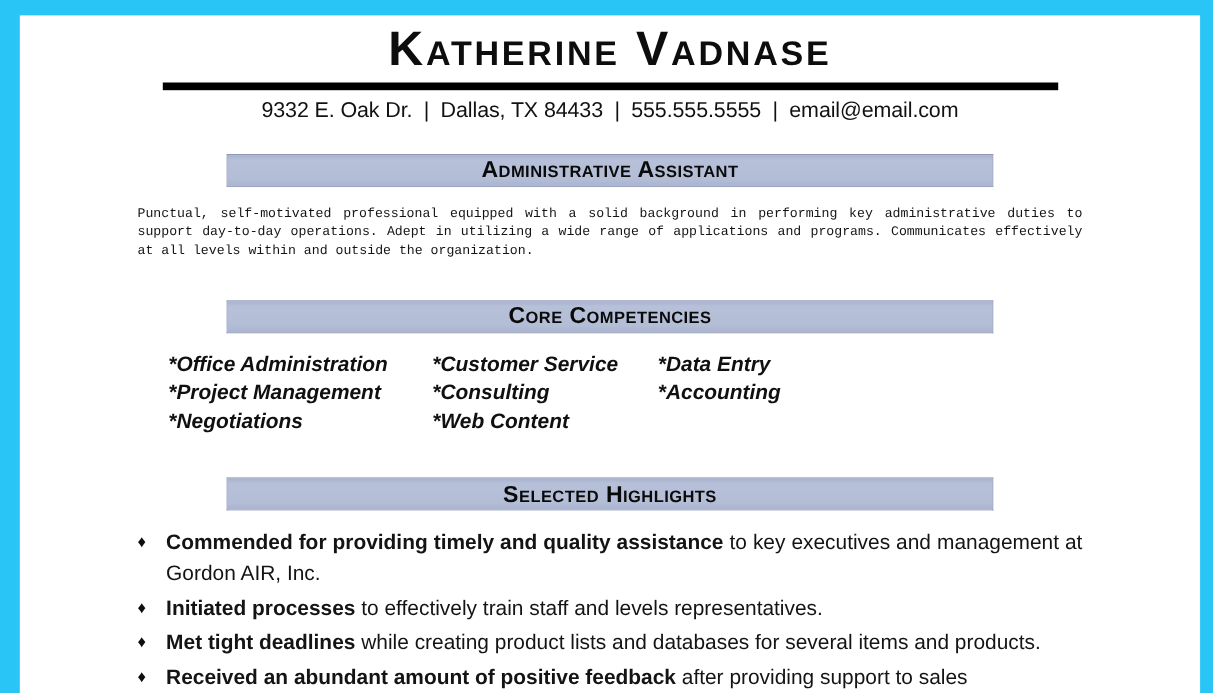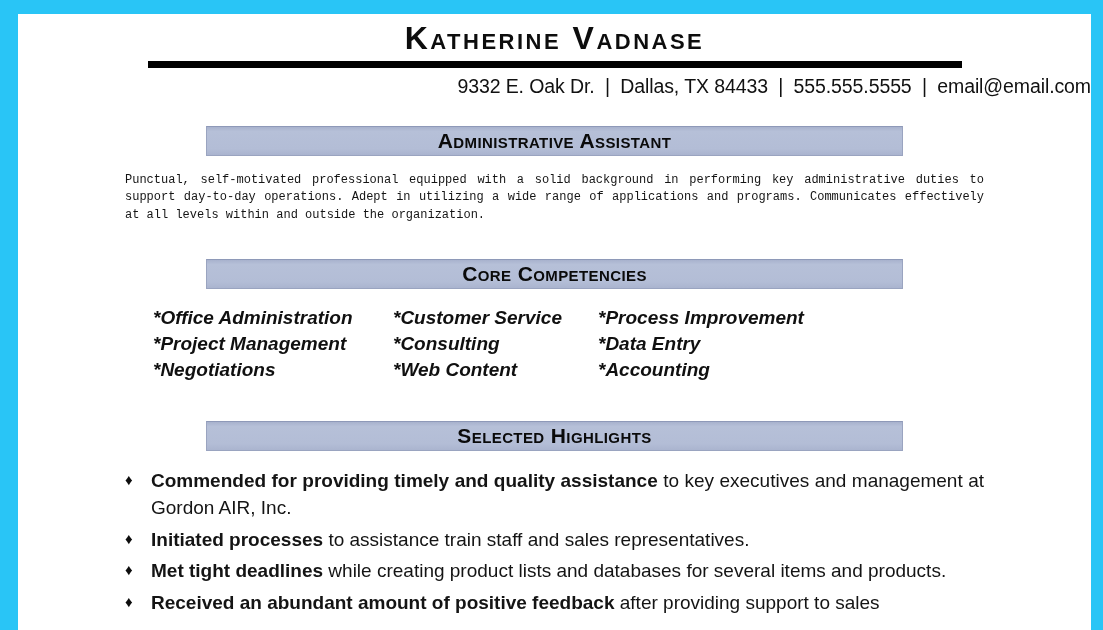--- a/index.html
+++ b/index.html
@@ -28,35 +28,35 @@
     background: #ffffff;
     overflow: hidden;
   }
 
   
   .name {
     text-align: center;
     font-family: "Liberation Sans", sans-serif;
     font-variant: small-caps;
     font-weight: bold;
-    font-size: 32px;
+    font-size: 44px;
     letter-spacing: 2.5px;
     color: #0d0d0d;
     margin-top: 6px;
     line-height: 1.15;
     white-space: nowrap;
   }
   .rule {
     height: 7px;
     background: #000000;
     margin: 4px auto 0 auto;
     width: 814px;
   }
   .contact {
-    text-align: right;
+    text-align: center;
     font-size: 19.5px;
     color: #111111;
     margin-top: 7px;
     letter-spacing: -0.1px;
     white-space: nowrap;
   }
   .contact .sep {
     display: inline-block;
     padding: 0 5px;
     color: #111;
@@ -182,21 +182,20 @@
         <div class="comp-item">*Office Administration</div>
         <div class="comp-item">*Project Management</div>
         <div class="comp-item">*Negotiations</div>
       </div>
       <div class="comp-col">
         <div class="comp-item">*Customer Service</div>
         <div class="comp-item">*Consulting</div>
         <div class="comp-item">*Web Content</div>
       </div>
       <div class="comp-col">
-        <div class="comp-item">*Process Improvement</div>
         <div class="comp-item">*Data Entry</div>
         <div class="comp-item">*Accounting</div>
       </div>
     </div>
 
     <div style="height:21px"></div>
 
     <div class="bar">
       <span>Selected Highlights</span>
     </div>
@@ -204,21 +203,21 @@
     <div class="hl-list">
       <div class="hl">
         <div class="diamond">♦</div>
         <div class="hl-text">
           <b>Commended for providing timely and quality assistance</b><span> to key executives and management at Gordon AIR, Inc.</span>
         </div>
       </div>
       <div class="hl">
         <div class="diamond">♦</div>
         <div class="hl-text">
-          <b>Initiated processes</b><span> to assistance train staff and sales representatives.</span>
+          <b>Initiated processes</b><span> to effectively train staff and levels representatives.</span>
         </div>
       </div>
       <div class="hl">
         <div class="diamond">♦</div>
         <div class="hl-text">
           <b>Met tight deadlines</b><span> while creating product lists and databases for several items and products.</span>
         </div>
       </div>
       <div class="hl hl-clipped">
         <div class="diamond">♦</div>

